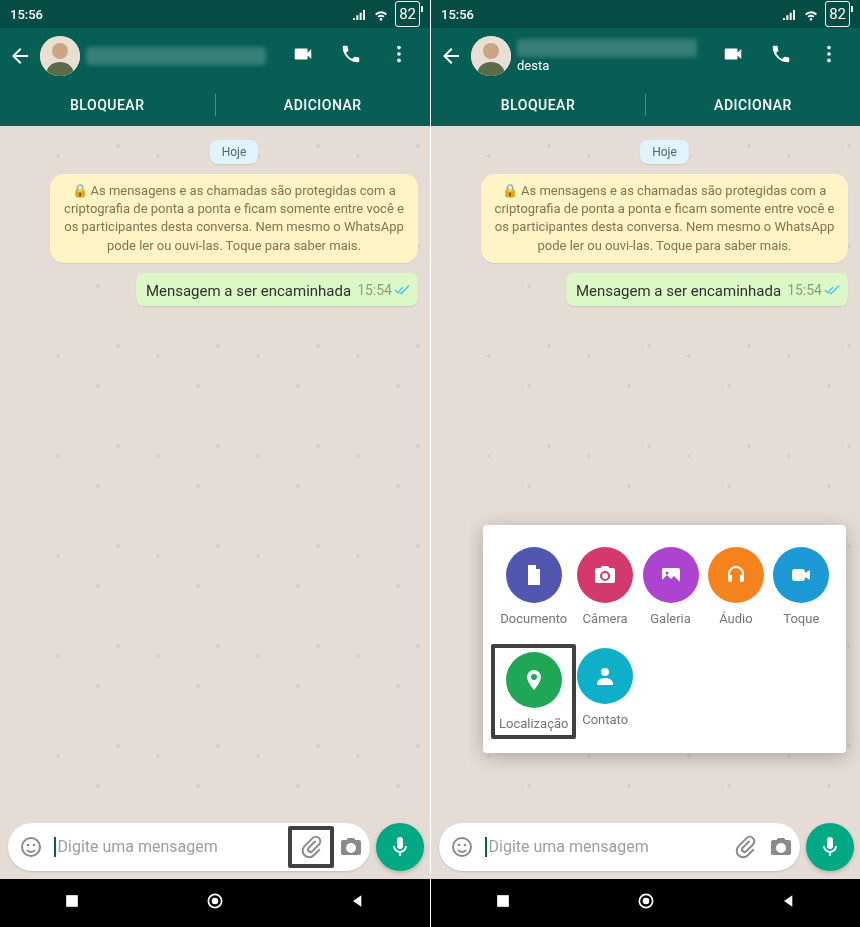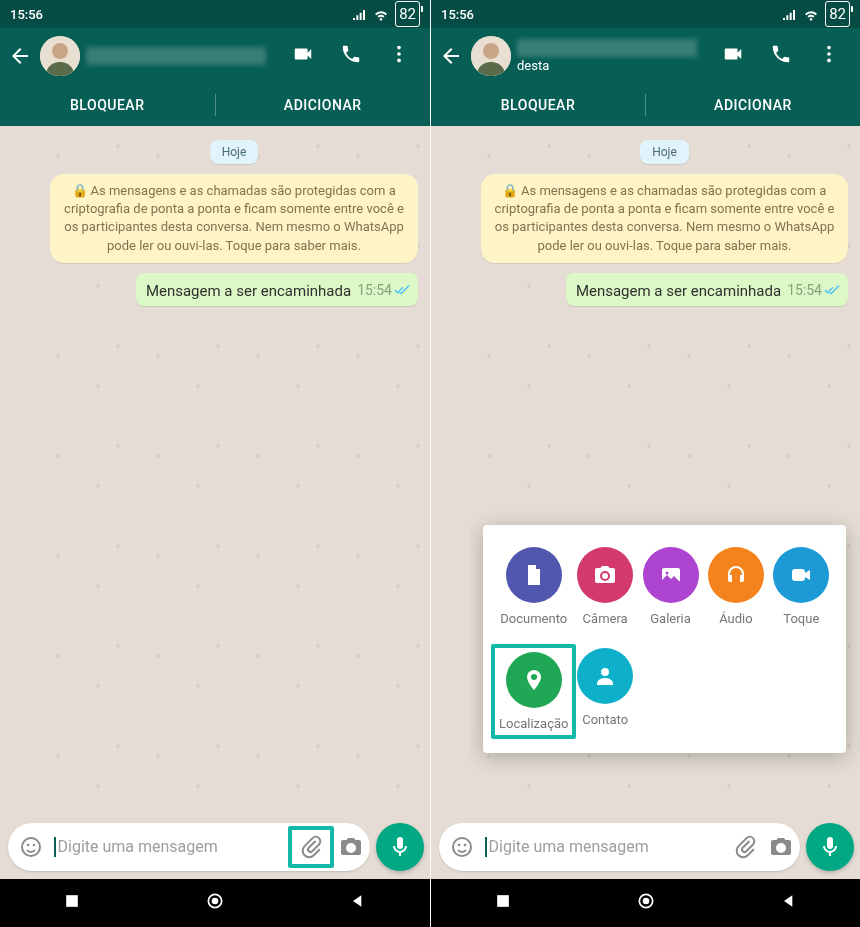--- a/index.html
+++ b/index.html
@@ -43,21 +43,21 @@
 
   .input-bar { display: flex; align-items: center; padding: 6px 6px 8px 8px; gap: 6px; position:relative;z-index:1;}
   .input-pill { flex: 1; background: #fff; border-radius: 24px; height: 48px; display: flex; align-items: center; padding: 0 6px 0 10px; gap: 10px; box-shadow: 0 1px 2px rgba(0,0,0,0.15);}
   .input-pill .placeholder { flex: 1; color: #9e9e9e; font-size: 16px; }
   .cursor-line{display:inline-block;width:1.5px;height:20px;background:#075e55;margin-right:2px;vertical-align:middle;}
   .circle-btn { width: 48px; height: 48px; border-radius: 50%; background: #00a884; display: flex; align-items: center; justify-content: center; box-shadow: 0 2px 4px rgba(0,0,0,0.2);}
   .circle-btn svg { fill: #fff; width: 24px; height: 24px; }
   .input-icon { width:26px; height:26px; display:flex; align-items:center; justify-content:center;}
   .input-icon svg{width:24px;height:24px;fill:#8a8a8a;}
 
-  .red-box { border: 4px solid #14b8a6; border-radius:2px;}
+  .red-box { border: 4px solid #404040; border-radius:2px;}
   .highlight-attach { padding: 4px 6px; margin:-4px -6px;}
 
   .nav-bar { background: #000; height: 48px; display: flex; align-items: center; justify-content: space-around; }
   .nav-bar svg { fill: #fff; width: 20px; height: 20px; }
 
   .attach-sheet { position: absolute; left: 14px; right: 14px; bottom: 64px; background: #fff; border-radius: 4px; box-shadow: 0 4px 20px rgba(0,0,0,0.25); padding: 22px 12px 18px; display: grid; grid-template-columns: repeat(5, 1fr); row-gap: 22px; z-index:10;}
   .attach-item { display: flex; flex-direction: column; align-items: center; gap: 8px; cursor:pointer;}
   .attach-circle { width: 56px; height: 56px; border-radius: 50%; display: flex; align-items: center; justify-content: center; }
   .attach-circle svg { width: 24px; height: 24px; fill: #fff; }
   .attach-label { font-size: 13px; color: #767676; }

